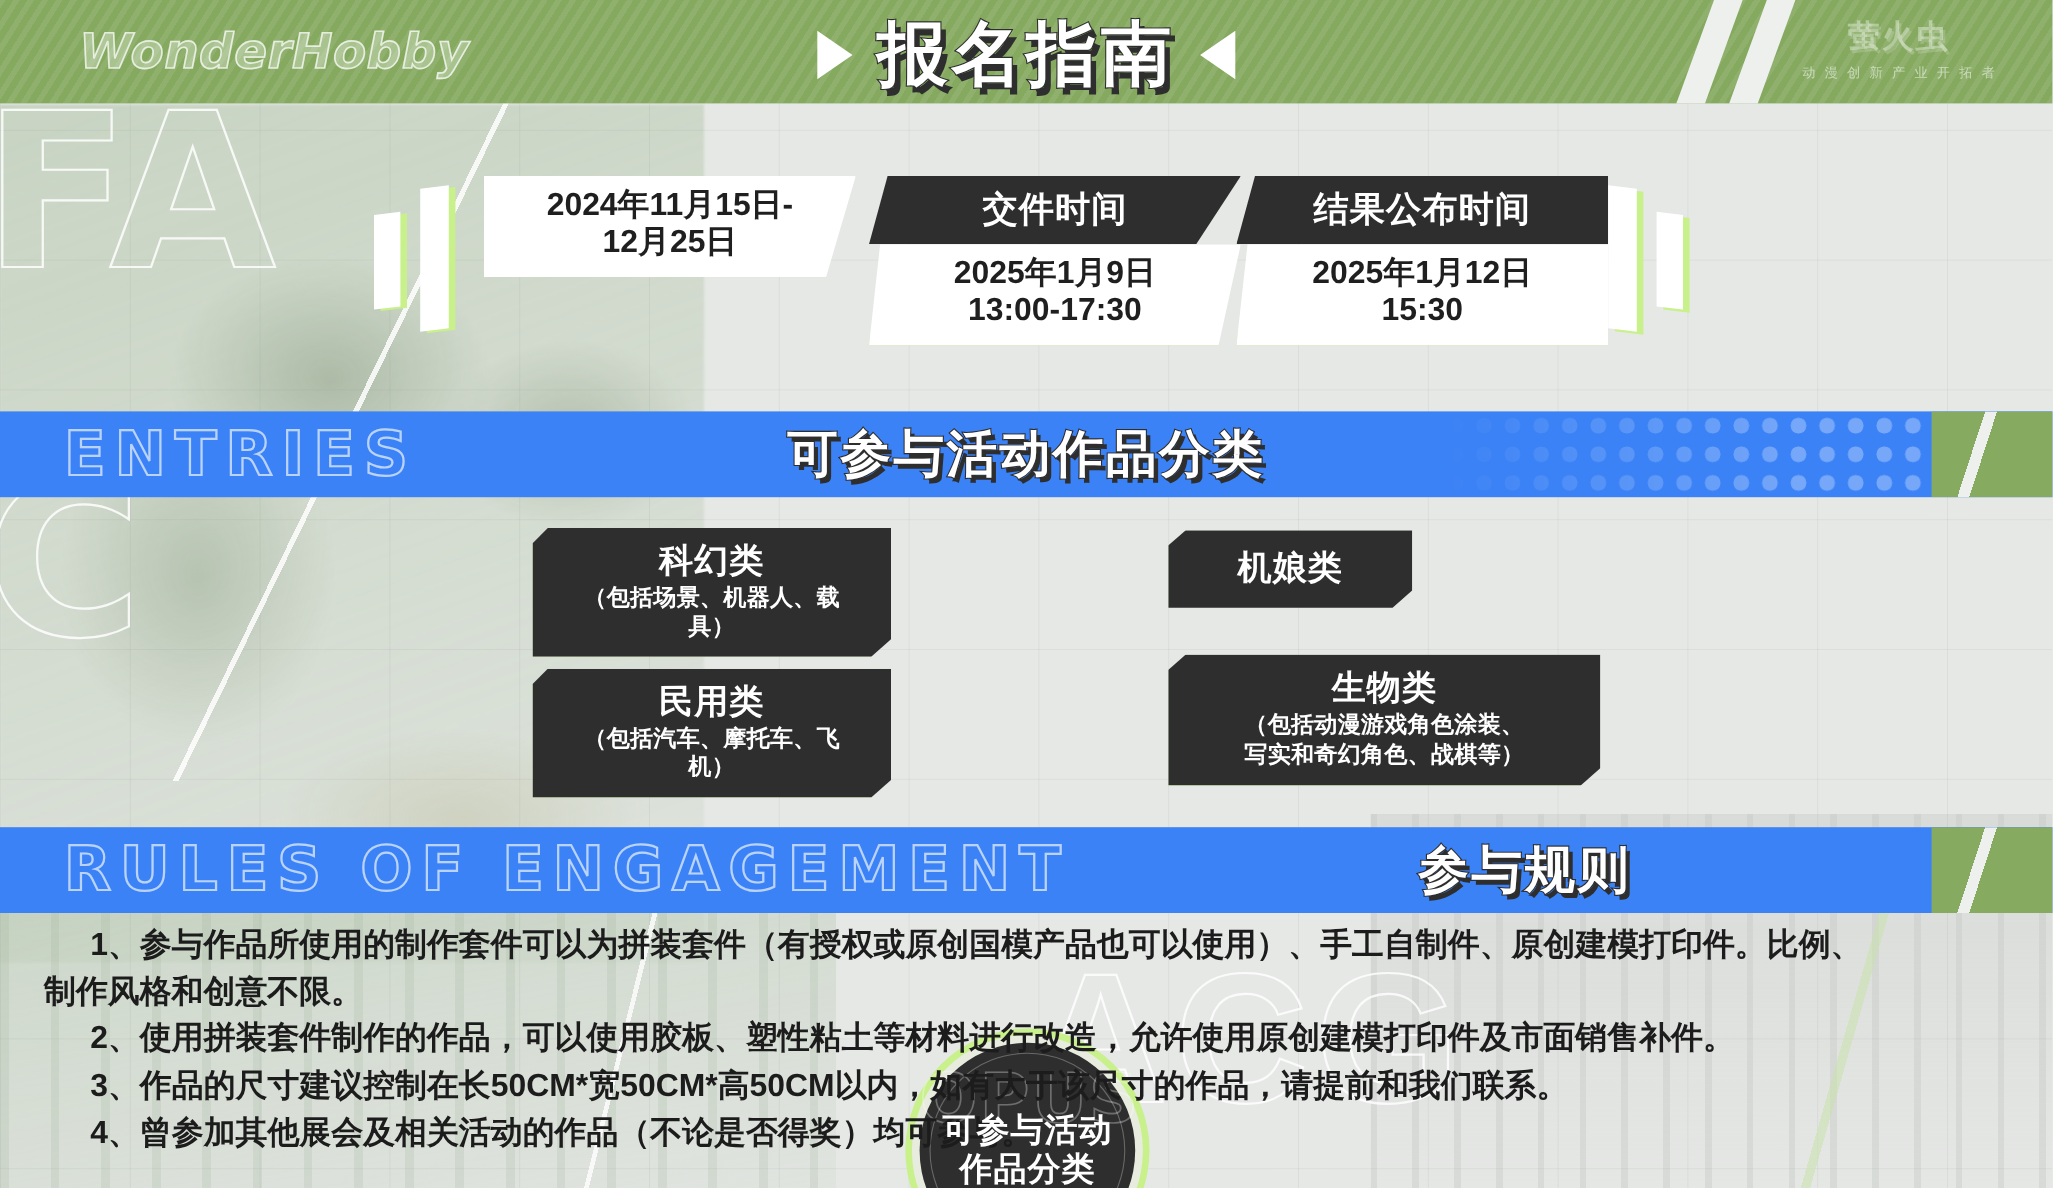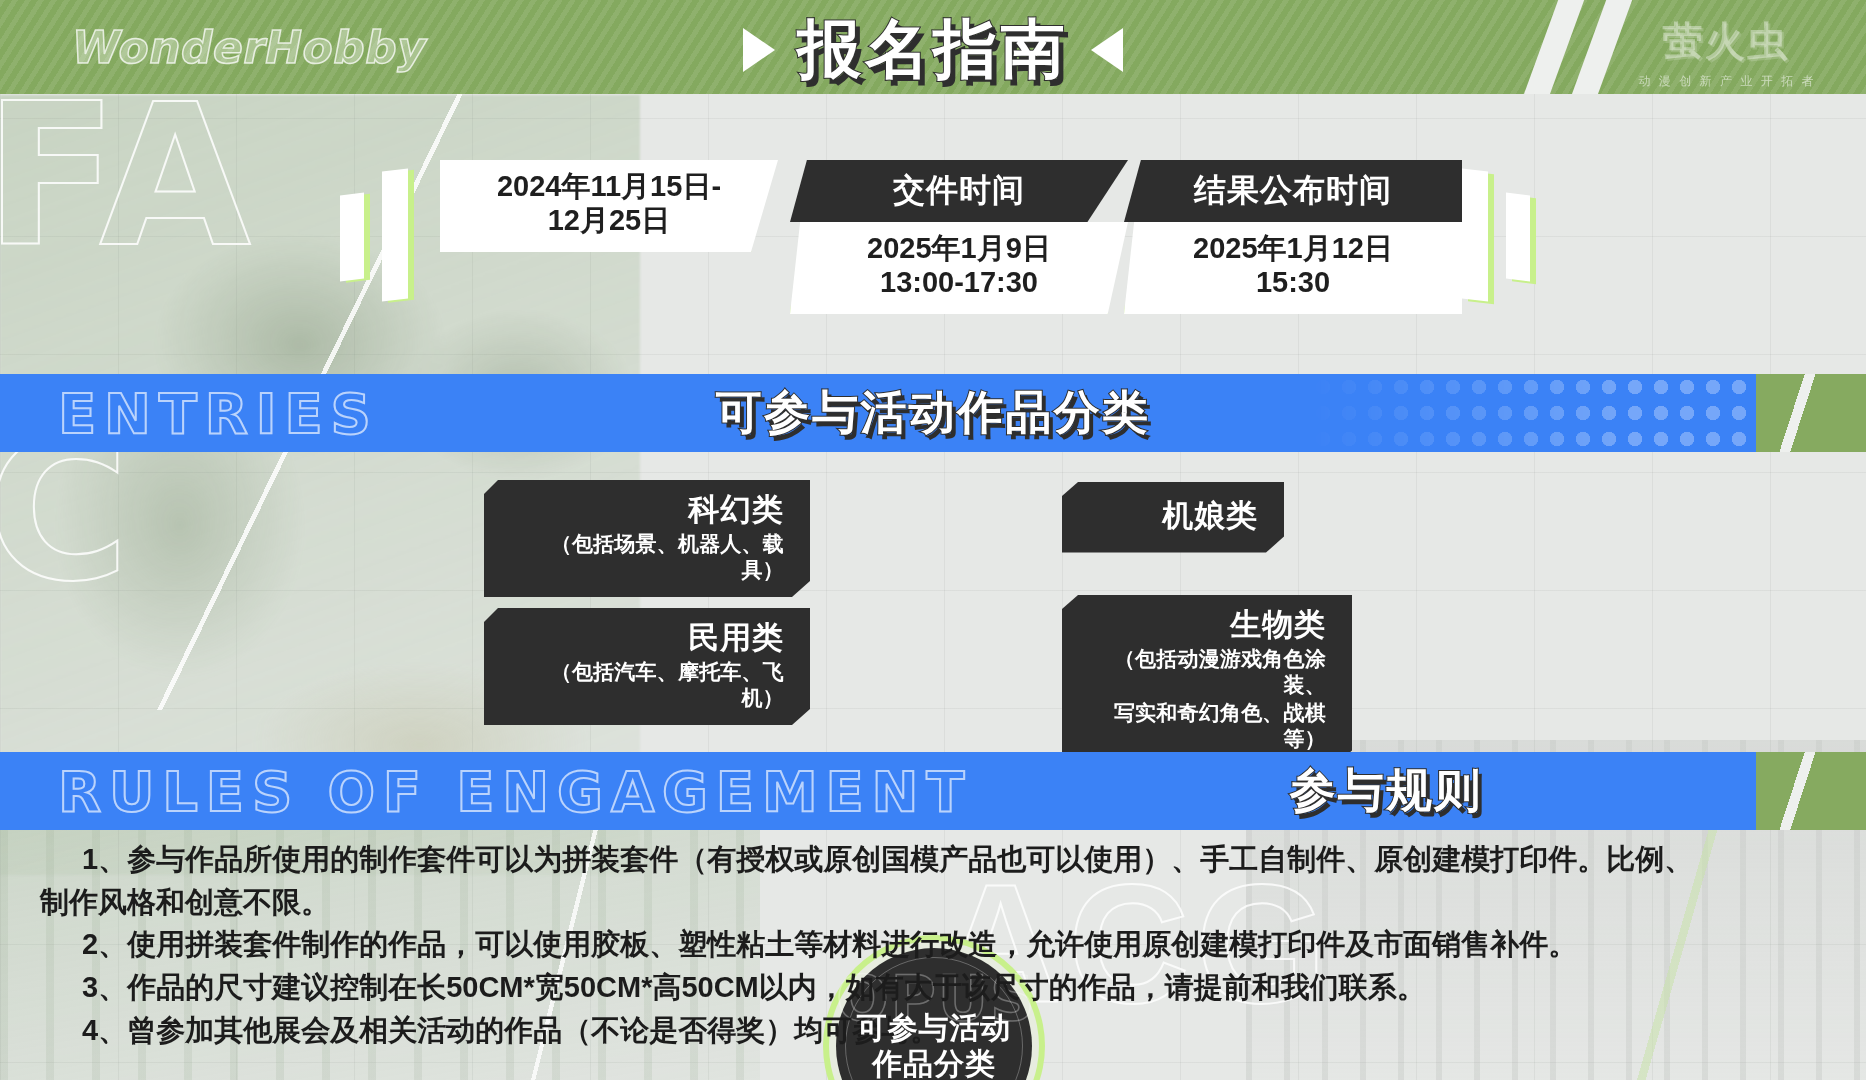--- a/index.html
+++ b/index.html
@@ -94,21 +94,21 @@
   .tri{width:0;height:0;}
   .tri-r{border-top:22px solid transparent;border-bottom:22px solid transparent;border-left:32px solid #fff;}
   .tri-l{border-top:22px solid transparent;border-bottom:22px solid transparent;border-right:32px solid #fff;}
   .hdr-title{
     font-size:64px;font-weight:900;color:#fff;letter-spacing:.06em;
     text-shadow:5px 6px 0 #2e2e2e;
     -webkit-text-stroke:2px #2e2e2e; paint-order:stroke fill;
   }
   .logo-right{position:absolute;right:44px;top:14px;text-align:center;}
   .logo-right .ttl{
-    font-size:40px;font-weight:900;color:rgba(255,255,255,.38);letter-spacing:.06em;
+    font-size:29px;font-weight:900;color:rgba(255,255,255,.38);letter-spacing:.06em;
     text-shadow:2px 2px 0 rgba(255,255,255,.18);
   }
   .logo-right .sub{
     font-size:12px;color:rgba(255,255,255,.55);letter-spacing:.70em;margin-top:4px;
     padding-left:.7em;
   }
 
   
   .dates{position:absolute;left:0;top:150px;width:100%;height:180px;}
   .deco-bar{position:absolute;top:0;}
@@ -160,21 +160,21 @@
     text-align:center;font-size:46px;font-weight:900;color:#fff;letter-spacing:.05em;
     text-shadow:4px 5px 0 #2e2e2e;-webkit-text-stroke:2px #2e2e2e;paint-order:stroke fill;
   }
   .banner-entries{top:374px;}
   .banner-rules{top:752px;}
   .banner-rules .banner-cn{position:absolute;left:auto;right:0;width:960px;text-align:center;}
 
   
   .cats{position:absolute;left:0;top:460px;width:100%;height:286px;}
   .tag{
-    position:absolute;background:#2e2e2e;color:#fff;text-align:right;
+    position:absolute;background:#2e2e2e;color:#fff;text-align:center;
     padding:12px 26px 14px;filter:drop-shadow(-6px 6px 0 #c8f08b);
   }
   .tag .t1{font-size:31px;font-weight:800;letter-spacing:.03em;line-height:1.18;}
   .tag .t2{font-size:21px;font-weight:700;letter-spacing:.01em;line-height:1.25;margin-top:2px;}
   .tag-l{clip-path:polygon(0 14px,14px 0,100% 0,100% calc(100% - 16px),calc(100% - 18px) 100%,0 100%);}
   .tag-r{clip-path:polygon(16px 0,100% 0,100% calc(100% - 16px),calc(100% - 18px) 100%,0 100%,0 14px);}
 
   .circle{
     position:absolute;left:836px;top:488px;width:196px;height:196px;border-radius:50%;
     background:#2e2e2e;color:#fff;display:flex;flex-direction:column;
@@ -294,21 +294,21 @@
   <div class="circle">
     <div class="opus">OPUS</div>
     <span>可参与活动</span>
     <span>作品分类</span>
   </div>
 
   <div class="tag tag-r" style="left:1062px;top:22px;width:222px;padding-top:16px;padding-bottom:18px">
     <div class="t1">机娘类</div>
   </div>
 
-  <div class="tag tag-r" style="left:1062px;top:135px;width:290px">
+  <div class="tag tag-r" style="left:1062px;top:135px;width:393px">
     <div class="t1">生物类</div>
     <div class="t2">（包括动漫游戏角色涂装、</div>
     <div class="t2">写实和奇幻角色、战棋等）</div>
   </div>
 </div>
 
 <div class="banner banner-rules">
   <div class="banner-en">RULES OF ENGAGEMENT</div>
   <div class="banner-cn">参与规则</div>
 </div>

